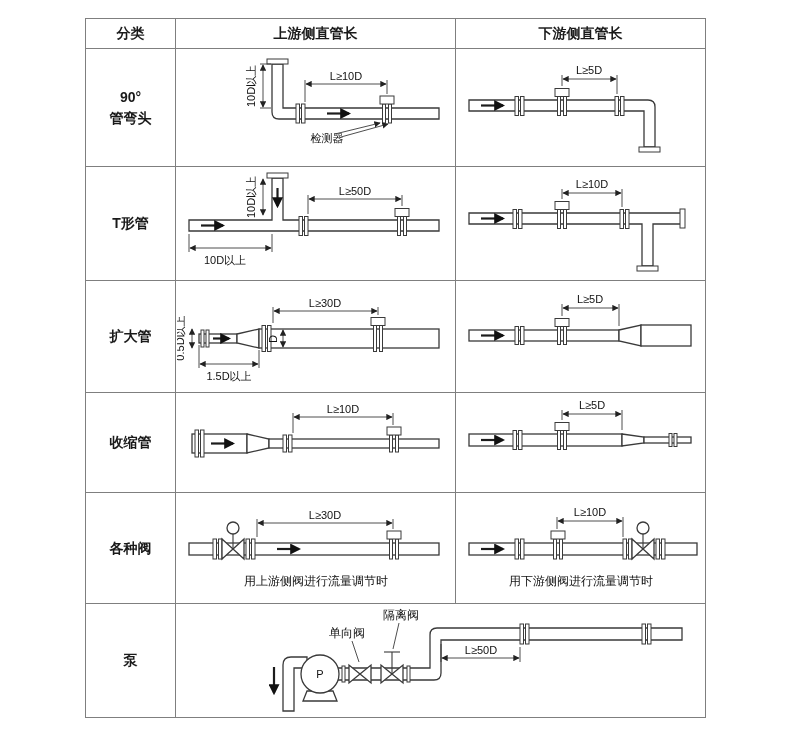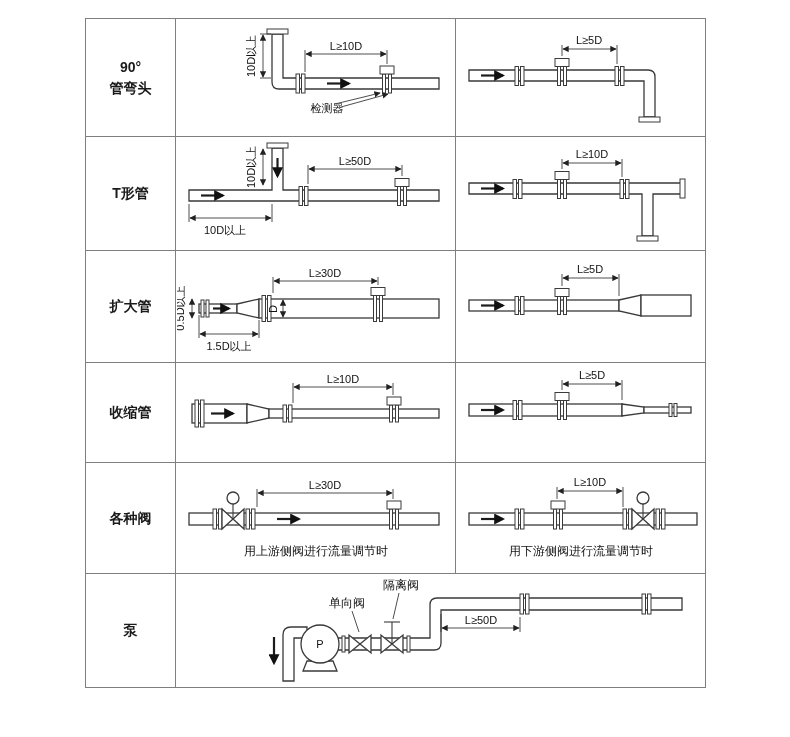--- a/index.html
+++ b/index.html
@@ -40,20 +40,25 @@
 
 <div class="stage">
 <table class="spec">
   <colgroup>
         <col style="width:90px">
         <col style="width:280px">
         <col style="width:250px">
       </colgroup>
 
   <tbody>
+        <tr style="height:30px">
+    <th>分类</th>
+    <th>上游侧直管长</th>
+    <th>下游侧直管长</th>
+  </tr>
 
   <tr style="height:118px">
     <td class="cat">90°
 管弯头</td>
     <td class="diagram">
       <svg class="diag" width="278" height="116" viewBox="0 0 278 116">
         <path class="pipe" d="M95,14 L95,62 Q95,69 102,69 L262,69 L262,58 L106,58 L106,14 Z"></path>
         <rect class="tick" x="90" y="9" width="21" height="5"></rect>
         <g>
           <line class="dimline" x1="83" y1="14" x2="94" y2="14"></line>

